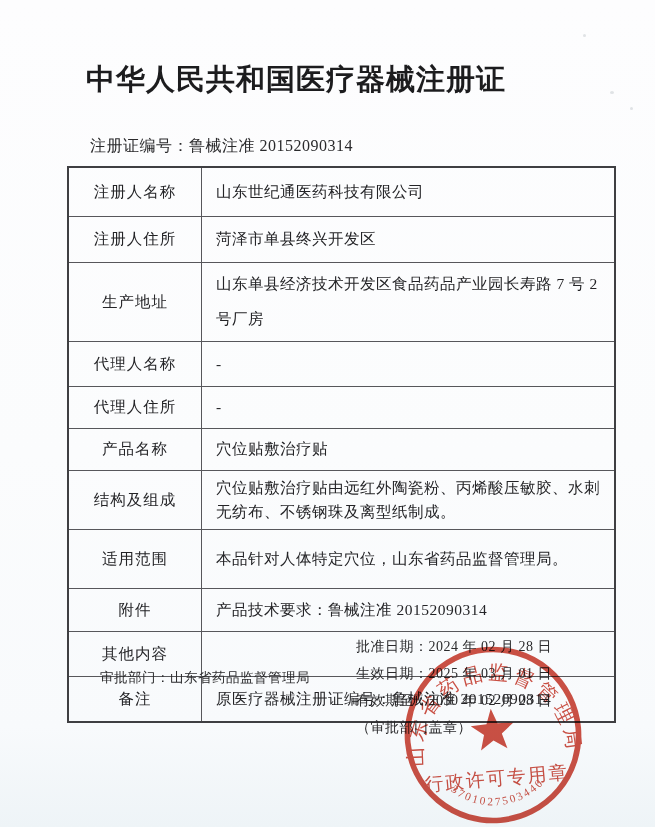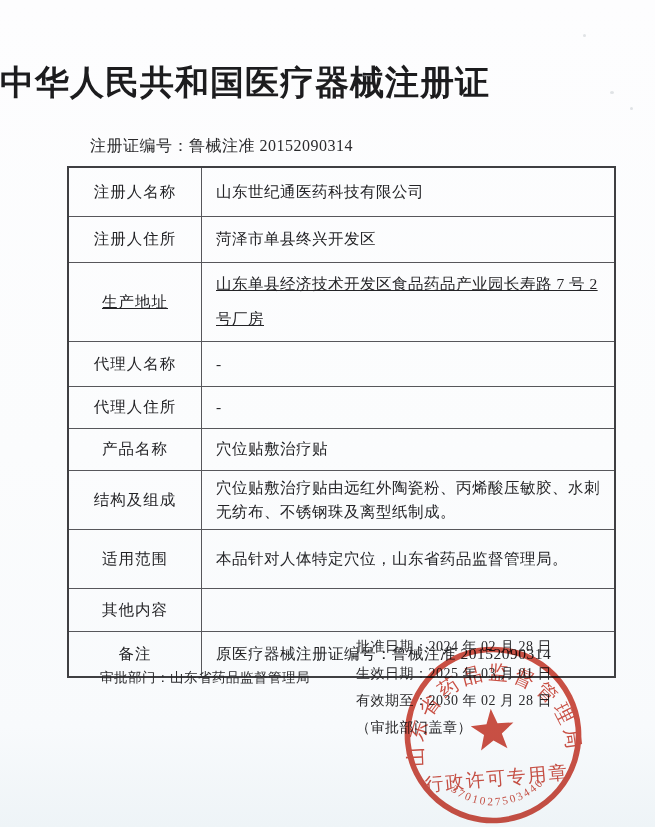--- a/index.html
+++ b/index.html
@@ -10,22 +10,22 @@
     background:#e8ebed;
   }
   .page{
     position:relative;
     width:655px;height:827px;
     overflow:hidden;
     background:linear-gradient(180deg,#fdfdfe 0%,#fbfcfd 55%,#f8fafc 88%,#eef4f7 100%);
   }
   .title{
     position:absolute;top:60px;left:0;width:592px;
-    text-align:left;
-    font-size:34px;font-weight:bold;
+    text-align:center;
+    font-size:29px;font-weight:bold;
     letter-spacing:1px;
     color:#1c1c1e;
   }
   .cert-no{
     position:absolute;top:136px;left:90px;
     font-size:16px;color:#2a2a2c;
     letter-spacing:0.5px;
   }
   table.cert{
     position:absolute;left:67px;top:166px;
@@ -46,21 +46,21 @@
     letter-spacing:1px;
   }
   td.val{
     padding:4px 10px 4px 14px;
     white-space:pre-line;
     line-height:1.55;
     letter-spacing:0.5px;
   }
   tr:nth-child(1) td{height:40px;}
   tr:nth-child(2) td{height:37px;}
-  tr:nth-child(3) td{height:70px;text-decoration:underline;}
+  tr:nth-child(3) td{height:70px;}
   tr:nth-child(3) td.val{line-height:2.25;}
   tr:nth-child(4) td{height:36px;}
   tr:nth-child(5) td{height:33px;}
   tr:nth-child(6) td{height:33px;}
   tr:nth-child(7) td{height:50px;}
   tr:nth-child(8) td{height:50px;}
   tr:nth-child(9) td{height:34px;margin-top:36px;}
   tr:nth-child(10) td{height:36px;}
   tr:nth-child(11) td{height:36px;}
   tr:nth-child(12) td{height:33px;}
@@ -125,20 +125,24 @@
       </tr>
       <tr>
         <td class="lbl">结构及组成</td>
         <td class="val">穴位贴敷治疗贴由远红外陶瓷粉、丙烯酸压敏胶、水刺无纺布、不锈钢珠及离型纸制成。</td>
       </tr>
       <tr>
         <td class="lbl">适用范围</td>
         <td class="val">本品针对人体特定穴位，山东省药品监督管理局。</td>
       </tr>
       <tr>
+        <td class="lbl">附件</td>
+        <td class="val">产品技术要求：鲁械注准 20152090314</td>
+      </tr>
+      <tr>
         <td class="lbl">其他内容</td>
         <td class="val"></td>
       </tr>
       <tr>
         <td class="lbl">备注</td>
         <td class="val">原医疗器械注册证编号：鲁械注准 20152090314</td>
       </tr>
     </tbody>
   </table>
 

